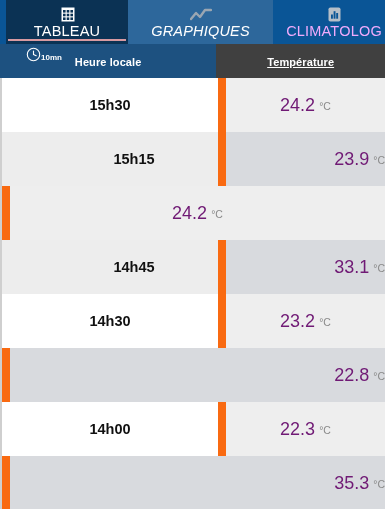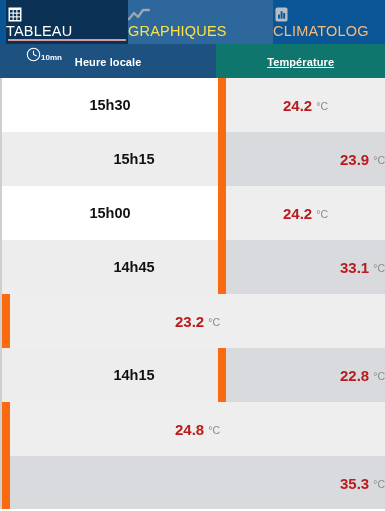--- a/index.html
+++ b/index.html
@@ -33,21 +33,21 @@
     width: 6px;
     height: 44px;
     background: #0a5596;
     flex: 0 0 6px;
   }
   .tab {
     height: 44px;
     position: relative;
     display: flex;
     flex-direction: column;
-    align-items: flex-start;
+    align-items: center;
     justify-content: center;
     padding-top: 1px;
     flex: 0 0 auto;
     overflow: hidden;
   }
   .tab-tableau {
     width: 122px;
     background: #0b3254;
   }
   .tab-graphiques {
@@ -65,22 +65,22 @@
     justify-content: center;
     margin-bottom: 1px;
   }
   .tab-label {
     font-size: 14.5px;
     letter-spacing: 0.2px;
     line-height: 15px;
     white-space: nowrap;
   }
   .tab-tableau .tab-label { color: #ffffff; }
-  .tab-graphiques .tab-label { color: #fde047; }
-  .tab-climatologie .tab-label { color: #fdba74; }
+  .tab-graphiques .tab-label { color: #ffffff; font-style: italic; }
+  .tab-climatologie .tab-label { color: #f0abfc; }
   .tab-underline {
     position: absolute;
     left: 2px; right: 2px;
     bottom: 3px;
     height: 2px;
     background: #d89aa1;
   }
 
   
   .thead {
@@ -95,21 +95,21 @@
     height: 36px;
     background: #1d5180;
     position: relative;
     display: flex;
     align-items: center;
     justify-content: center;
   }
   .th-right {
     width: 170px;
     height: 36px;
-    background: #0f766e;
+    background: #404040;
     display: flex;
     align-items: center;
     justify-content: center;
   }
   .clock-badge {
     position: absolute;
     left: 8px; top: 3px;
     width: 34px;
     display: flex;
     flex-direction: row;
@@ -164,23 +164,23 @@
   }
   .cell-temp {
     flex: 1;
     height: 54px;
     display: flex;
     align-items: center;
     justify-content: center;
     gap: 4px;
   }
   .temp-value {
-    font-size: 15px;
-    font-weight: bold;
-    color: #b91c1c;
+    font-size: 18px;
+    font-weight: normal;
+    color: #701a75;
   }
   .temp-unit {
     font-size: 10.5px;
     color: #8a8a8a;
     position: relative;
     top: 1px;
   }
 
   
   .row.even .cell-time { background: #ffffff; }
@@ -267,54 +267,54 @@
       </div>
       <div class="row odd">
         <div class="cell-time">15h15</div>
         <div class="divider"></div>
         <div class="cell-temp">
           <span class="temp-value">23.9</span>
           <span class="temp-unit">°C</span>
         </div>
       </div>
       <div class="row even">
-        <div class="cell-time">15h00</div>
         <div class="divider"></div>
         <div class="cell-temp">
           <span class="temp-value">24.2</span>
           <span class="temp-unit">°C</span>
         </div>
       </div>
       <div class="row odd">
         <div class="cell-time">14h45</div>
         <div class="divider"></div>
         <div class="cell-temp">
           <span class="temp-value">33.1</span>
           <span class="temp-unit">°C</span>
         </div>
       </div>
       <div class="row even">
+        <div class="cell-time">14h30</div>
         <div class="divider"></div>
         <div class="cell-temp">
           <span class="temp-value">23.2</span>
           <span class="temp-unit">°C</span>
         </div>
       </div>
       <div class="row odd">
-        <div class="cell-time">14h15</div>
         <div class="divider"></div>
         <div class="cell-temp">
           <span class="temp-value">22.8</span>
           <span class="temp-unit">°C</span>
         </div>
       </div>
       <div class="row even">
-        <div class="divider"></div>
-        <div class="cell-temp">
-          <span class="temp-value">24.8</span>
+        <div class="cell-time">14h00</div>
+        <div class="divider"></div>
+        <div class="cell-temp">
+          <span class="temp-value">22.3</span>
           <span class="temp-unit">°C</span>
         </div>
       </div>
       <div class="row odd">
         <div class="divider"></div>
         <div class="cell-temp">
           <span class="temp-value">35.3</span>
           <span class="temp-unit">°C</span>
         </div>
       </div>

